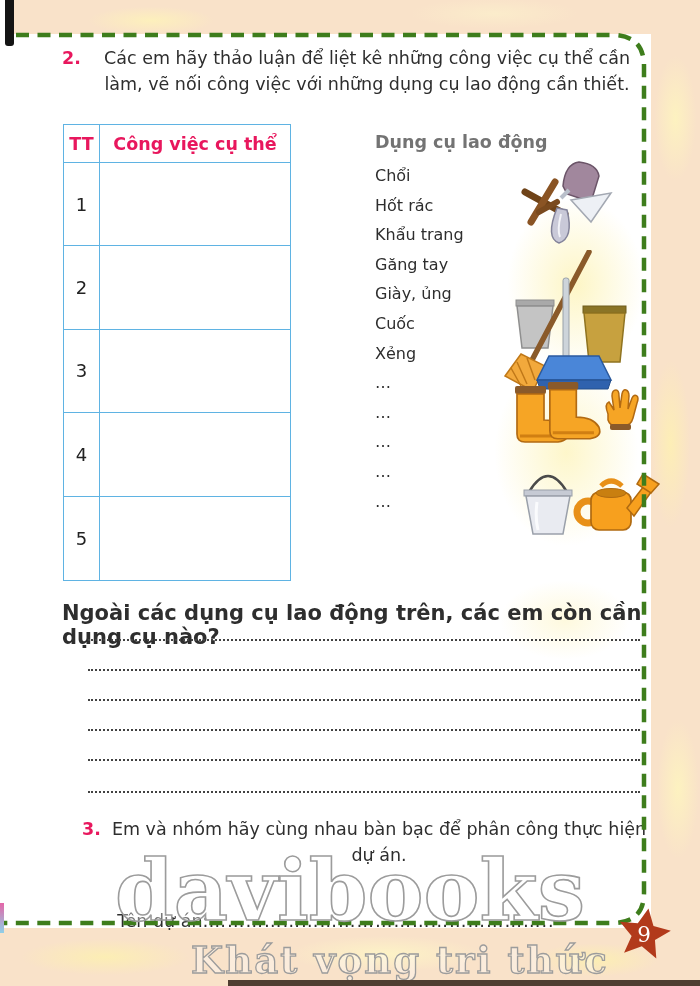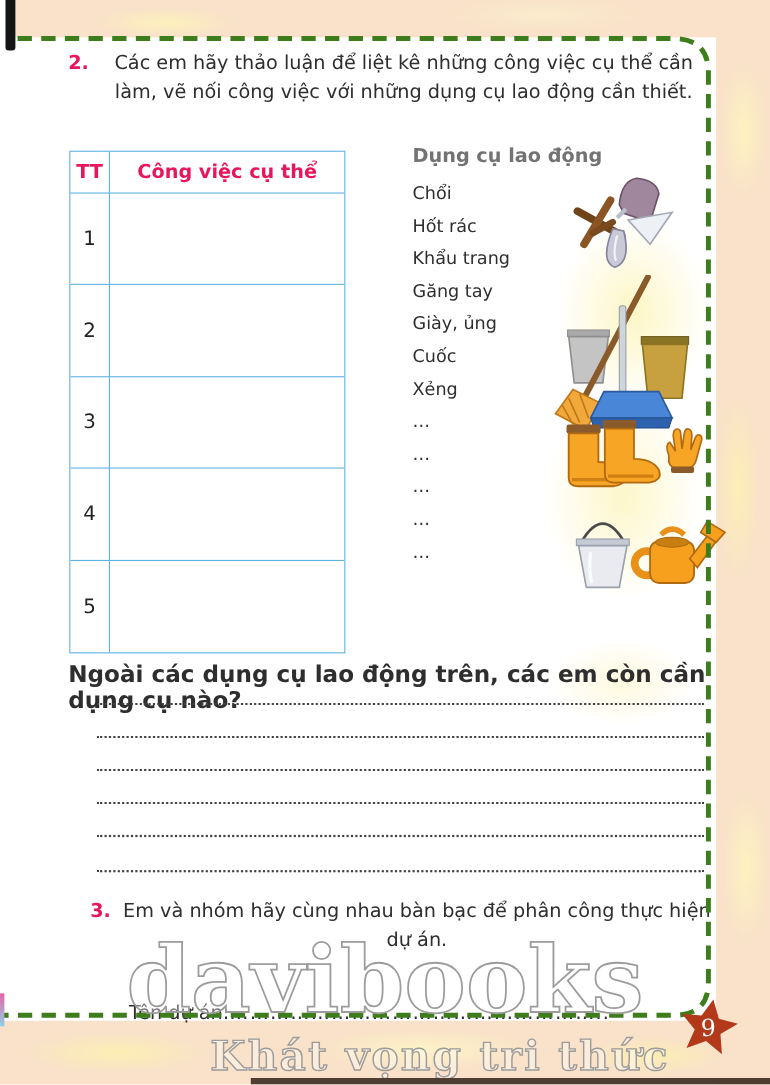--- a/index.html
+++ b/index.html
@@ -37,21 +37,21 @@
   .book-edge{position:absolute;left:228px;top:980px;width:472px;height:6px;background:#4f3d31;}
 
   
   .task{position:absolute;font-size:17.5px;line-height:25.5px;}
   .task .num{position:absolute;left:0;top:0;color:#e8175d;font-weight:bold;}
   .task .body{display:block;padding-left:24px;text-align:center;}
   .task2{left:62px;top:46px;width:586px;}
   .task3{left:82px;top:817px;width:570px;}
 
   
-  .work-table{position:absolute;left:63px;top:137px;width:251px;height:457px;
+  .work-table{position:absolute;left:63px;top:124px;width:228px;height:457px;
     display:grid;grid-template-columns:36px 1fr;grid-template-rows:38px repeat(5,1fr);
     border:1.7px solid #5fb3e3;box-sizing:border-box;background:rgba(255,255,255,.6);}
   .work-table>div{border-right:1.7px solid #5fb3e3;border-bottom:1.7px solid #5fb3e3;
     display:flex;align-items:center;justify-content:center;}
   .work-table>div:nth-child(2n){border-right:none;}
   .work-table>div.last{border-bottom:none;}
   .th{color:#e8175d;font-weight:bold;font-size:17.5px;}
   .td-num{font-size:18px;color:#222;}
 
   

